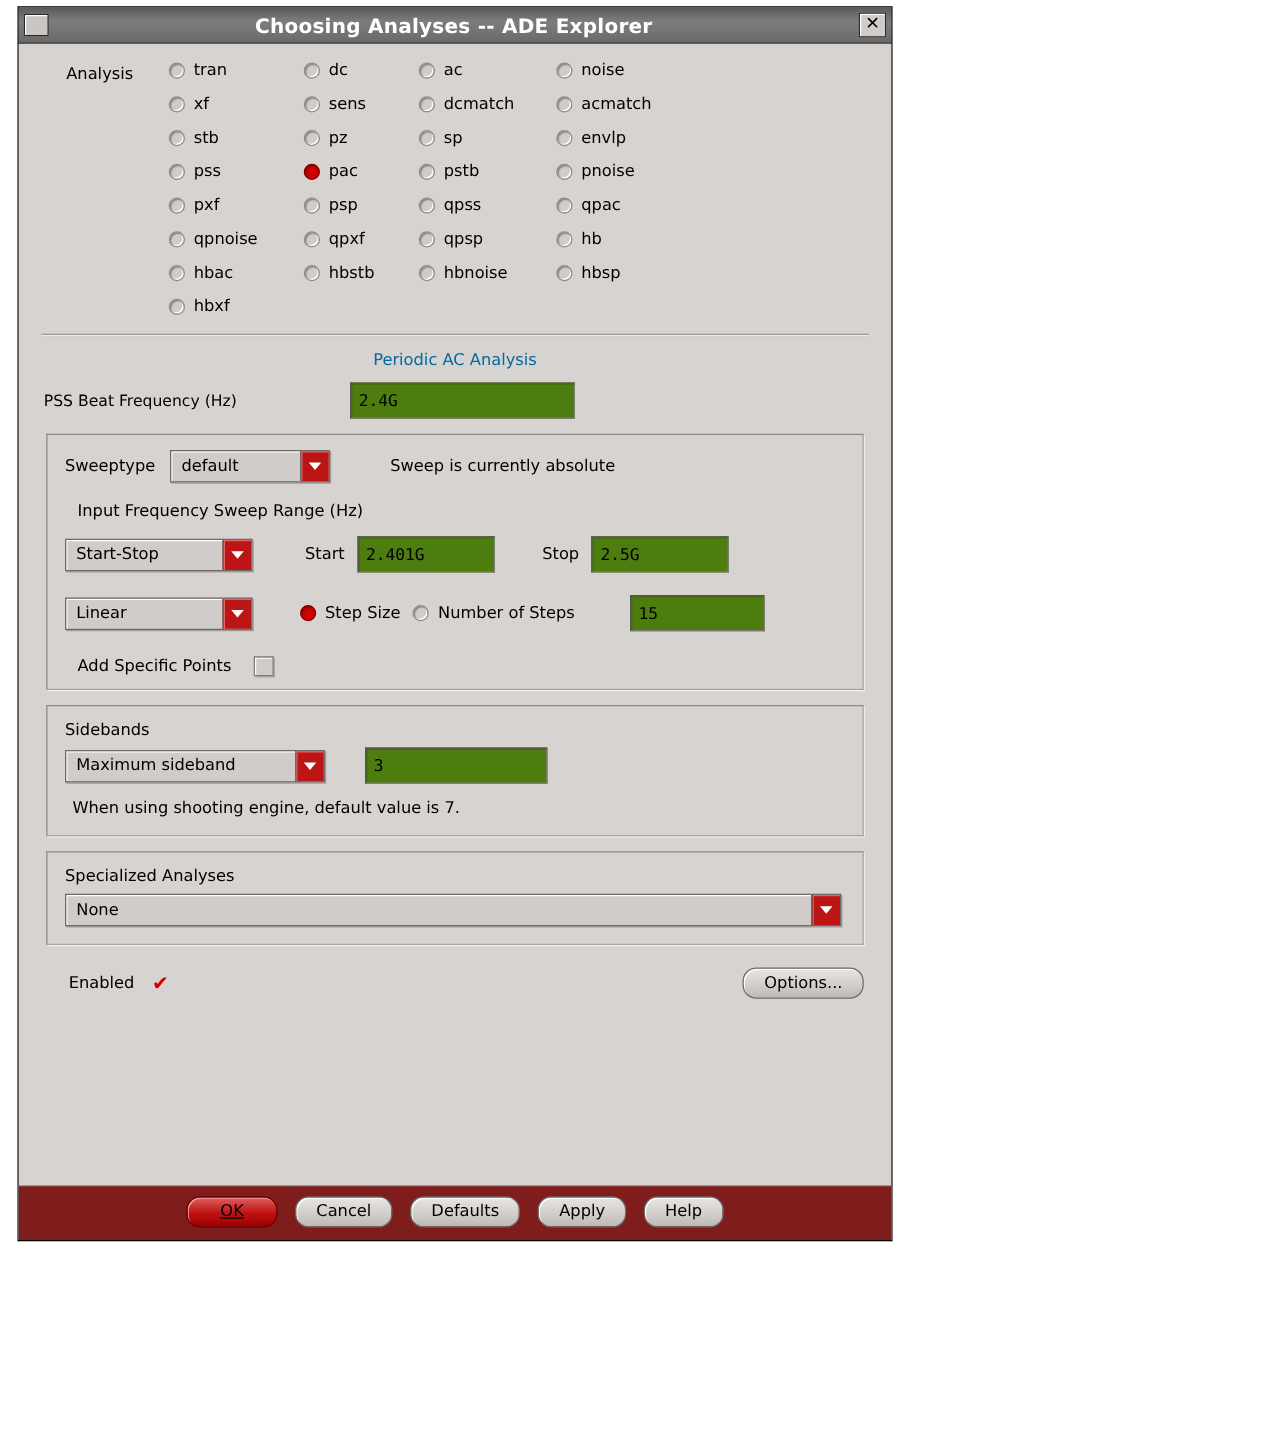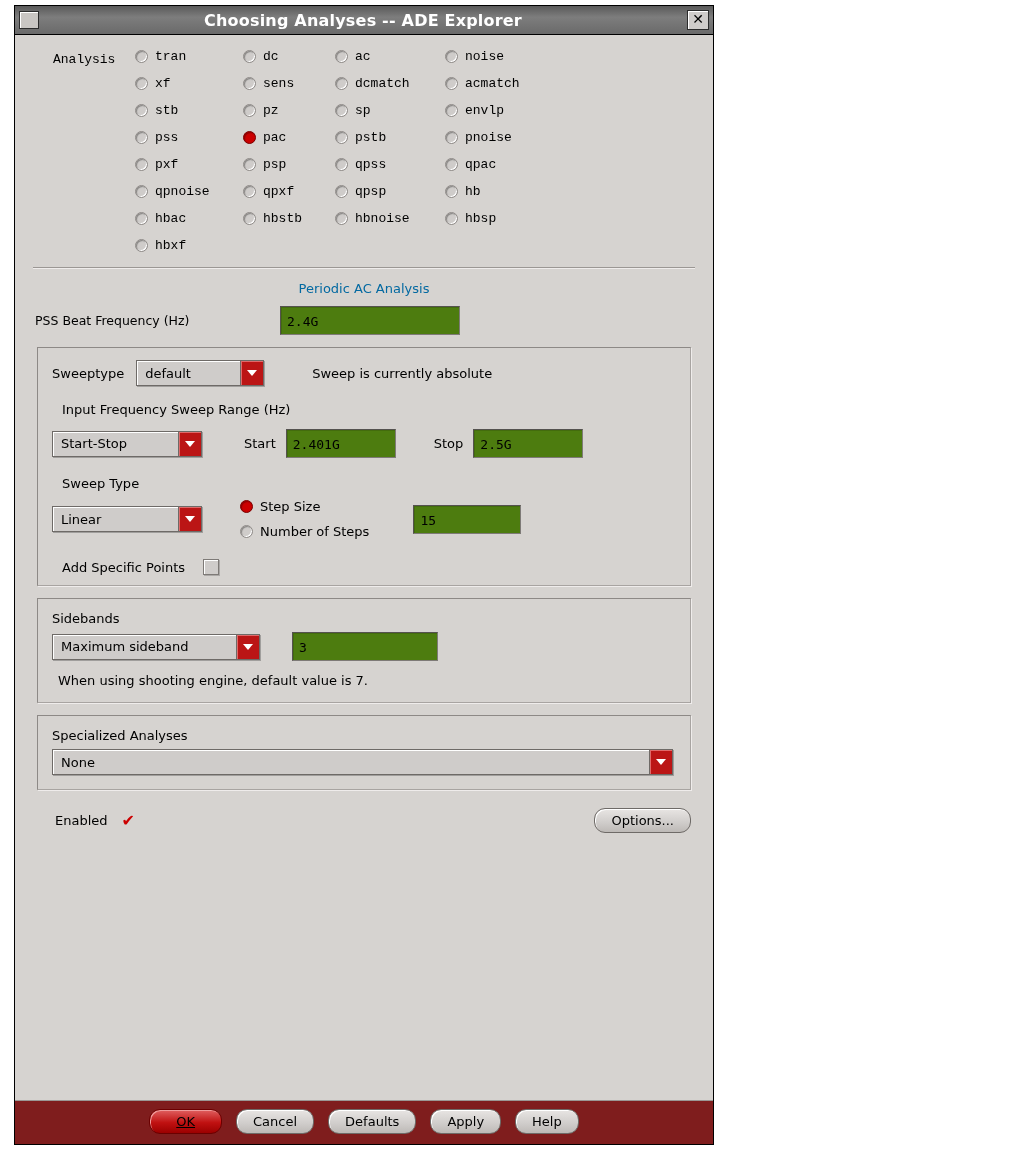--- a/index.html
+++ b/index.html
@@ -13,21 +13,21 @@
     width: 1013px;
     height: 1154px;
     background: #ffffff;
     overflow: hidden;
   }
   .window {
     position: absolute;
     left: 14px;
     top: 5px;
     width: 700px;
-    height: 1140px;
+    height: 988px;
     background: #d6d3d0;
     border: 1px solid #000;
     box-sizing: border-box;
     display: flex;
     flex-direction: column;
   }
   
   .titlebar {
     height: 28px;
     background: linear-gradient(#5a5a5a, #7d7d7d 40%, #6a6a6a);
@@ -71,21 +71,20 @@
     padding: 0;
     position: relative;
     overflow: hidden;
   }
 
   
   .analysis-section {
     padding: 14px 22px 6px 10px;
     display: flex;
     align-items: flex-start;
-    font-family: Liberation Mono, monospace;
   }
   .analysis-label {
     font-size: 13px;
     color: #000;
     width: 110px;
     padding-top: 3px;
     padding-left: 28px;
     box-sizing: border-box;
   }
   .radio-grid {
@@ -434,28 +433,27 @@
           <span class="combo" style="width:150px;">
             <span class="txt" style="flex:1;">Start-Stop</span>
             <span class="arrow"></span>
           </span>
           <span class="lbl" style="margin:0 10px 0 42px;">Start</span>
           <span class="textfield" style="width:110px;">2.401G</span>
           <span class="lbl" style="margin:0 10px 0 38px;">Stop</span>
           <span class="textfield" style="width:110px;">2.5G</span>
         </div>
 
-        <div class="lbl" style="margin:0 0 8px 10px;">Sweep Type</div>
 
         <div class="row" style="align-items:center; margin-bottom:20px;">
           <span class="combo" style="width:150px;">
             <span class="txt" style="flex:1;">Linear</span>
             <span class="arrow"></span>
           </span>
-          <span style="display:inline-flex; flex-direction:column; gap:10px; margin-left:38px;">
+          <span style="display:inline-flex; flex-direction:row; gap:10px; margin-left:38px;">
             <span class="radio-item">
                 <span class="radio on"></span>
                 <span>Step Size</span>
               </span>
             <span class="radio-item">
                 <span class="radio"></span>
                 <span>Number of Steps</span>
               </span>
           </span>
           <span class="textfield" style="width:108px; margin-left:44px;">15</span>

